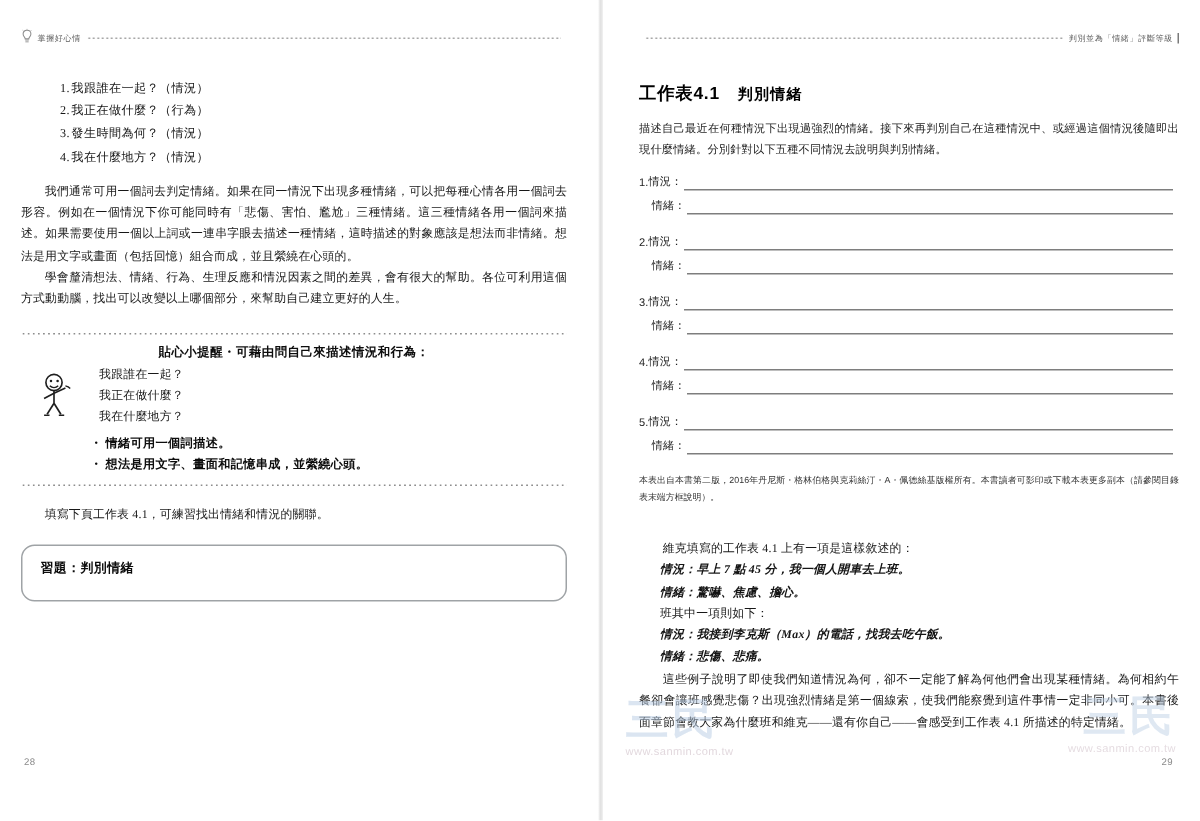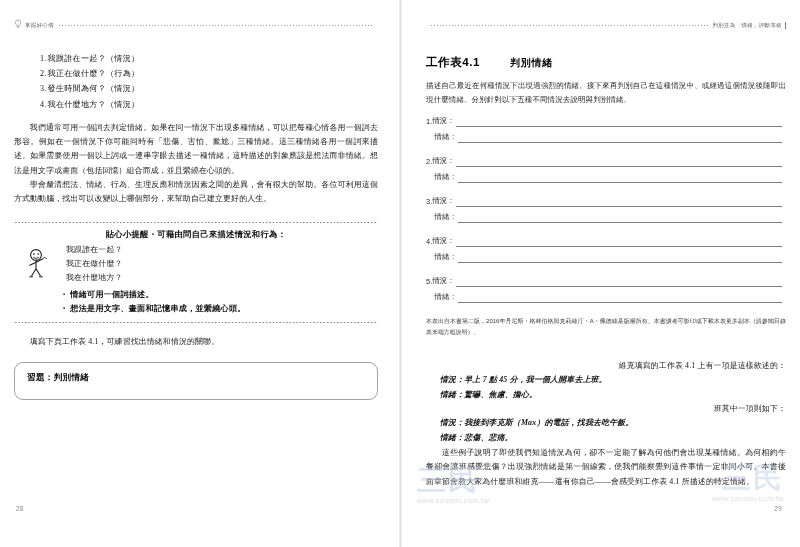--- a/index.html
+++ b/index.html
@@ -174,21 +174,21 @@
     text-justify: inter-character;
     color: #2a2a2a;
     font-family: "Liberation Sans", sans-serif;
   }
 
   
   .ws-title-row {
     margin-top: 22px;
     display: flex;
     align-items: baseline;
-    gap: 30px;
+    gap: 12px;
   }
   .ws-title {
     font-weight: bold;
     font-size: 11.6px;
     letter-spacing: .5px;
     color: #000;
     font-family: "Liberation Sans", sans-serif;
   }
   .ws-subtitle {
     font-weight: bold;
@@ -245,38 +245,36 @@
     font-family: "Liberation Sans", sans-serif;
   }
 
   .closing { margin-top: 22px; }
   .closing-lead {
     font-size: 7.9px;
     line-height: 14.3px;
     letter-spacing: .15px;
     text-indent: 15.8px;
     color: #171717;
-    text-align: right;
   }
   .ex-line {
     font-size: 7.9px;
     line-height: 14.3px;
     letter-spacing: .2px;
     font-weight: bold;
     font-style: italic;
     color: #141414;
     padding-left: 14px;
   }
   .ex-mid {
     font-size: 7.9px;
     line-height: 14.3px;
     letter-spacing: .15px;
     color: #171717;
     padding-left: 14px;
-    text-align: right;
   }
   .closing-p {
     margin-top: 1px;
     font-size: 7.9px;
     line-height: 14.3px;
     letter-spacing: .15px;
     text-align: justify;
     text-justify: inter-character;
     text-indent: 15.8px;
     color: #171717;

